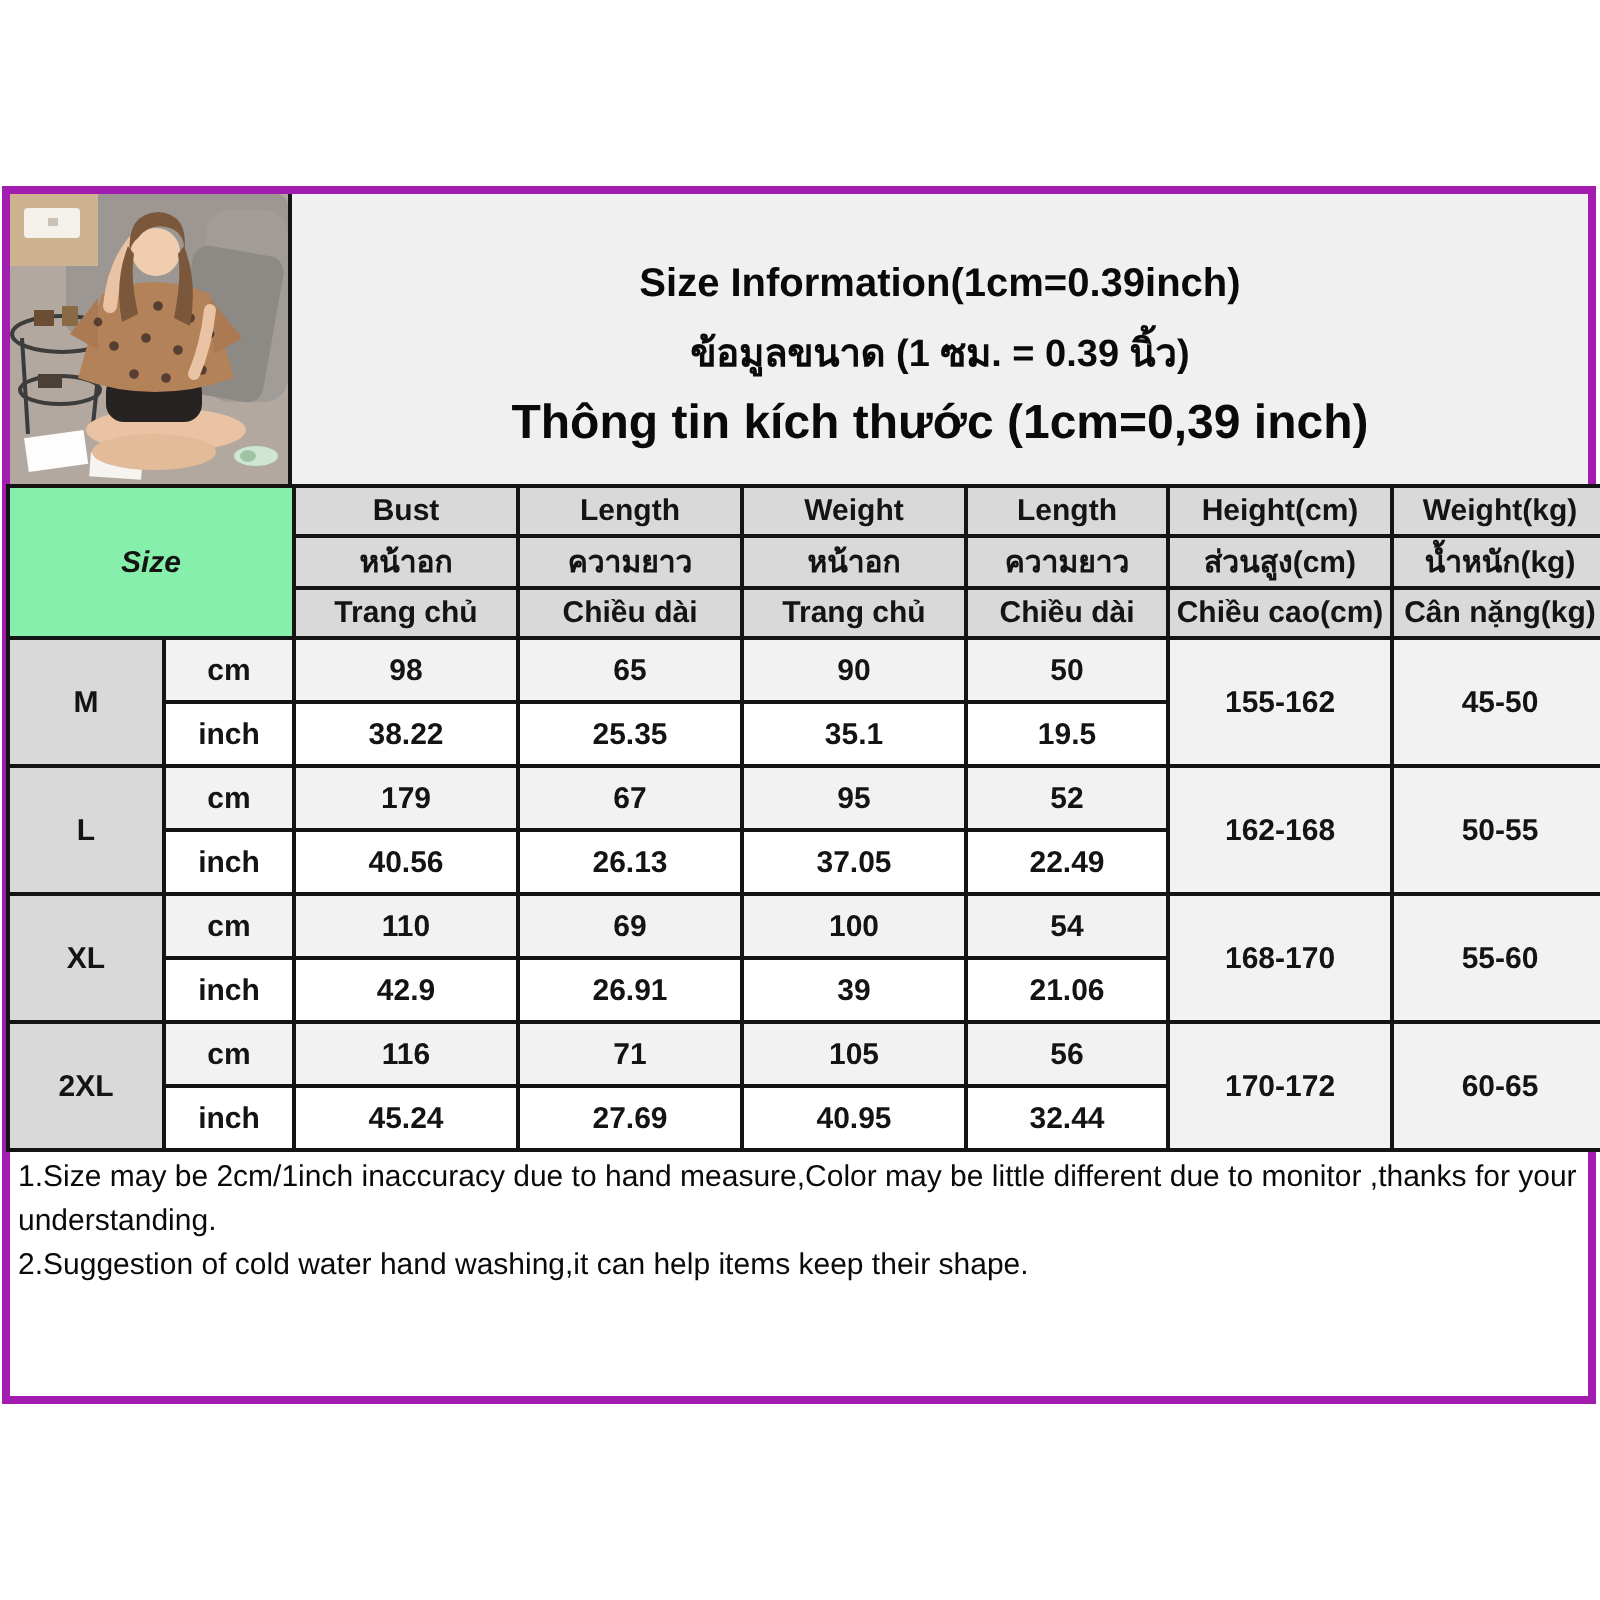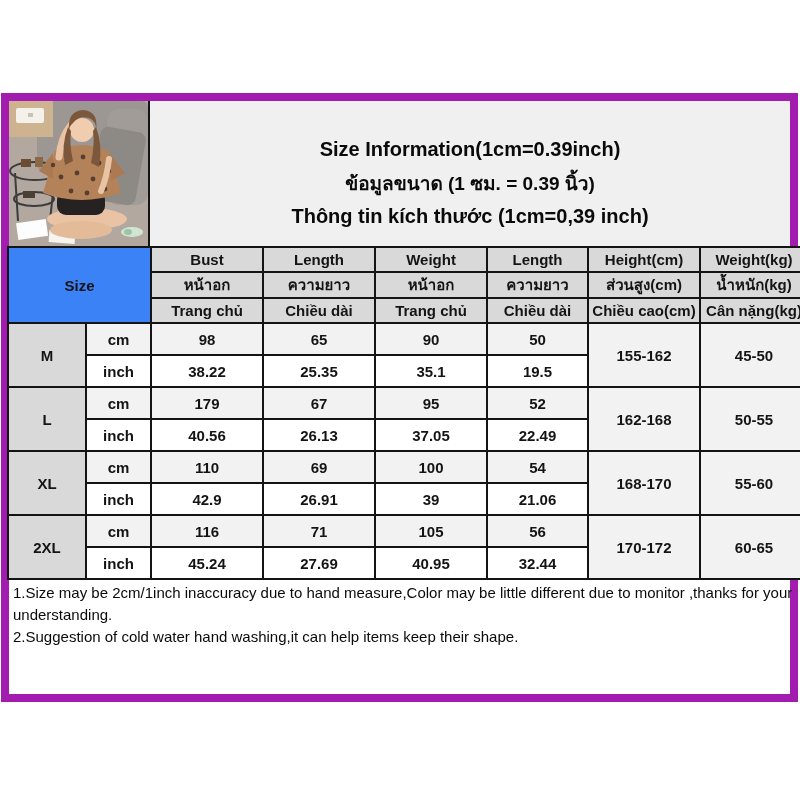--- a/index.html
+++ b/index.html
@@ -2,53 +2,53 @@
 <html><head>
 <meta charset="utf-8">
 <style>
   html,body{margin:0;padding:0;background:#ffffff;}
   .canvas{
     position:relative;width:800px;height:800px;background:#ffffff;overflow:hidden;
     font-family:"Liberation Sans","DejaVu Sans",sans-serif;color:#141414;
   }
   .content-box{
     position:absolute;left:1px;top:93px;width:797px;height:609px;
-    border:8px solid #a21caf;box-sizing:border-box;background:#ffffff;
+    border:4px solid #a21caf;box-sizing:border-box;background:#ffffff;
   }
   
   .photo{
     position:absolute;left:0;top:0;width:139px;height:145px;
     border-right:2px solid #141414;overflow:hidden;background:#b2a89f;
   }
   .green-corner{
     position:absolute;left:141px;top:0;width:0;height:0;
     border-left:10px solid #2e8b2e;border-bottom:10px solid transparent;
   }
   
   .title-zone{
     position:absolute;left:141px;top:0;right:0;height:145px;background:#f0f0f0;
     display:flex;flex-direction:column;align-items:center;justify-content:center;
     gap:7px;padding-top:18px;box-sizing:border-box;
   }
   .title-zone .t{font-weight:bold;color:#0a0a0a;}
   .t1{font-size:20px;}
   .t2{font-size:19px;}
-  .t3{font-size:20px;}
+  .t3{font-size:24px;}
   
   table.size-table{
     position:absolute;left:-2px;top:145px;width:800px;
     border-collapse:collapse;table-layout:fixed;
   }
   table.size-table td{
     border:2px solid #141414;text-align:center;vertical-align:middle;
     font-weight:bold;font-size:15px;padding:0;overflow:hidden;white-space:nowrap;
   }
   tr.hrow{height:25px;}
   tr.drow{height:32px;}
-  td.size-cell{background:#3b82f6;font-size:26px;}
+  td.size-cell{background:#86efac;font-size:26px;font-style:italic;}
   td.hdr{background:#d9d9d9;margin-left:35px;}
   td.size-label{background:#d9d9d9;font-size:17px;}
   td.unit{font-size:16px;}
   td.val{font-size:16px;font-weight:bold;}
   td.cmbg{background:#f2f2f2;}
   td.whitebg{background:#ffffff;}
   td.hw{background:#f2f2f2;font-size:16px;}
   
   .attention{
     position:absolute;left:0;top:478px;width:790px;padding:3px 4px 0 4px;

